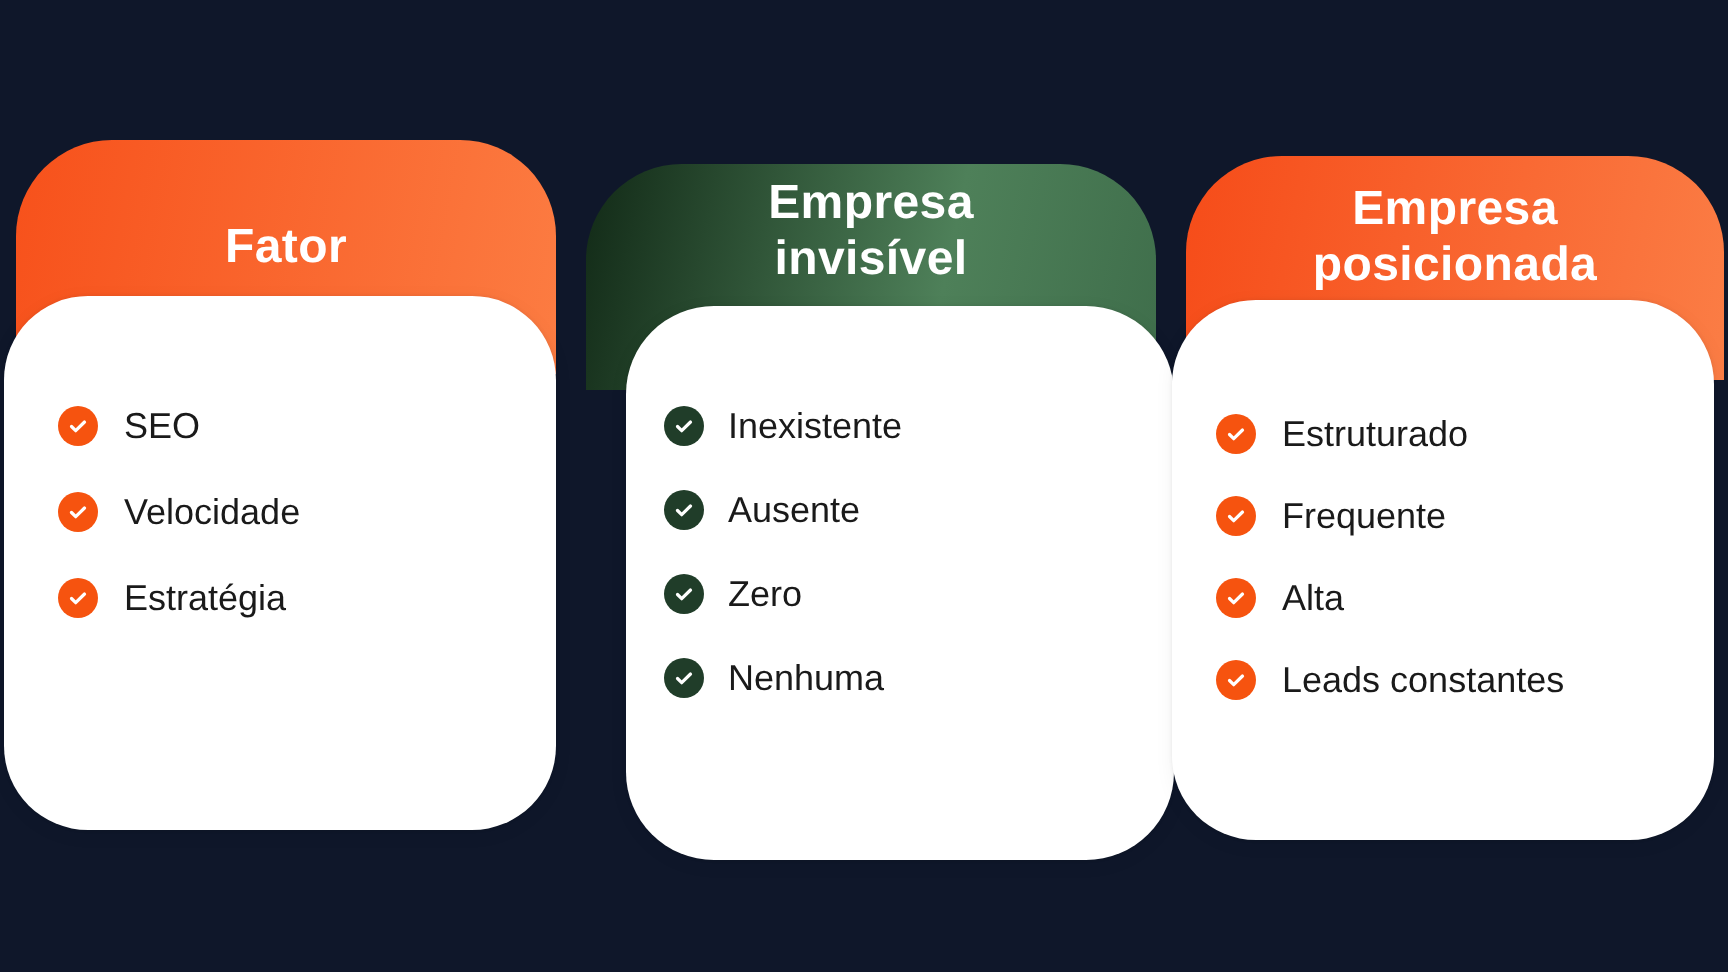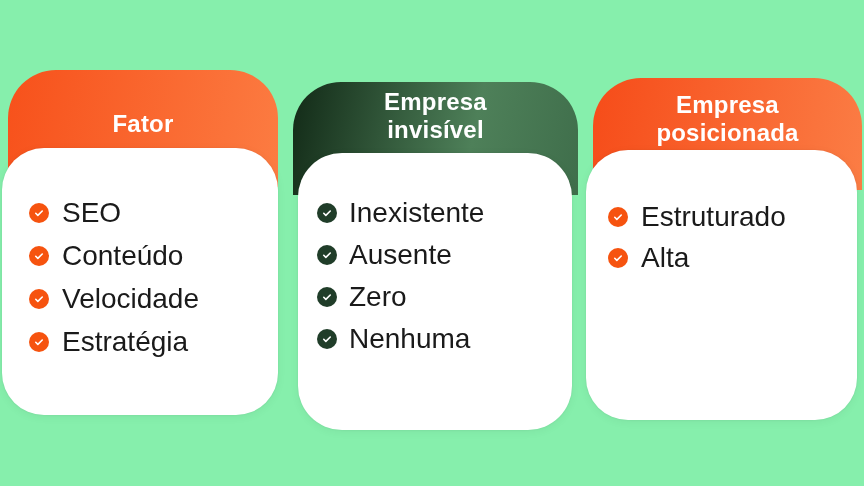--- a/index.html
+++ b/index.html
@@ -5,21 +5,21 @@
   html, body {
     margin: 0;
     padding: 0;
     background: #ffffff;
     font-family: "Liberation Sans", "DejaVu Sans", sans-serif;
   }
   .canvas {
     position: relative;
     width: 864px;
     height: 486px;
-    background: #86efac;
+    background: #0f172a;
     overflow: hidden;
   }
   .card { position: absolute; }
   .card-header {
     position: absolute;
     border-radius: 48px 48px 0 0;
     z-index: 1;
   }
   .card-title {
     margin: 0;
@@ -52,39 +52,39 @@
     width: 20px;
     height: 20px;
     border-radius: 50%;
     flex: 0 0 20px;
     display: flex;
     align-items: center;
     justify-content: center;
   }
   .row-label {
     color: #1a1a1a;
-    font-size: 28px;
+    font-size: 18px;
     line-height: 28px;
     white-space: nowrap;
   }
 
   
   .card-1 { left: 2px; top: 70px; width: 276px; height: 345px; }
   .card-1 .card-header { left: 6px; top: 0; width: 270px; height: 117px; }
   .card-1 .card-title { padding-top: 40px; }
   .card-1 .card-body { left: 0; top: 78px; width: 276px; height: 267px; }
   .card-1 .card-list { padding: 51px 0 0 27px; }
   .card-1 .row { margin-bottom: 15px; }
   .card-1 .chk { margin-right: 13px; }
 
   
   .card-2 { left: 293px; top: 82px; width: 285px; height: 348px; }
   .card-2 .card-header { left: 0; top: 0; width: 285px; height: 113px; }
   .card-2 .card-title { padding-top: 6px; }
-  .card-2 .card-body { left: 5px; top: 71px; width: 274px; height: 277px; border-radius: 44px; }
+  .card-2 .card-body { left: 20px; top: 71px; width: 274px; height: 277px; border-radius: 44px; }
   .card-2 .card-list { padding: 46px 0 0 19px; }
   .card-2 .row { margin-bottom: 14px; }
   .card-2 .chk { margin-right: 12px; }
 
   
   .card-3 { left: 586px; top: 78px; width: 276px; height: 342px; }
   .card-3 .card-header { left: 7px; top: 0; width: 269px; height: 112px; }
   .card-3 .card-title { padding-top: 13px; }
   .card-3 .card-body { left: 0; top: 72px; width: 271px; height: 270px; }
   .card-3 .card-list { padding: 53px 0 0 22px; }
@@ -109,28 +109,20 @@
               </svg>
             </span>
             <span class="row-label">SEO</span>
           </li>
           <li class="row">
             <span class="chk" style="background: rgb(246, 83, 15);">
               <svg viewBox="0 0 24 24" width="12" height="12" aria-hidden="true">
       <path d="M5.5 12.5l4.2 4.2L18.5 8" fill="none" stroke="#ffffff" stroke-width="3.2" stroke-linecap="round" stroke-linejoin="round"></path>
               </svg>
             </span>
-            <span class="row-label">Conteúdo</span>
-          </li>
-          <li class="row">
-            <span class="chk" style="background: rgb(246, 83, 15);">
-              <svg viewBox="0 0 24 24" width="12" height="12" aria-hidden="true">
-      <path d="M5.5 12.5l4.2 4.2L18.5 8" fill="none" stroke="#ffffff" stroke-width="3.2" stroke-linecap="round" stroke-linejoin="round"></path>
-              </svg>
-            </span>
             <span class="row-label">Velocidade</span>
           </li>
           <li class="row">
             <span class="chk" style="background: rgb(246, 83, 15);">
               <svg viewBox="0 0 24 24" width="12" height="12" aria-hidden="true">
       <path d="M5.5 12.5l4.2 4.2L18.5 8" fill="none" stroke="#ffffff" stroke-width="3.2" stroke-linecap="round" stroke-linejoin="round"></path>
               </svg>
             </span>
             <span class="row-label">Estratégia</span>
           </li>
@@ -195,19 +187,35 @@
               </svg>
             </span>
             <span class="row-label">Estruturado</span>
           </li>
           <li class="row">
             <span class="chk" style="background: rgb(246, 83, 15);">
               <svg viewBox="0 0 24 24" width="12" height="12" aria-hidden="true">
       <path d="M5.5 12.5l4.2 4.2L18.5 8" fill="none" stroke="#ffffff" stroke-width="3.2" stroke-linecap="round" stroke-linejoin="round"></path>
               </svg>
             </span>
+            <span class="row-label">Frequente</span>
+          </li>
+          <li class="row">
+            <span class="chk" style="background: rgb(246, 83, 15);">
+              <svg viewBox="0 0 24 24" width="12" height="12" aria-hidden="true">
+      <path d="M5.5 12.5l4.2 4.2L18.5 8" fill="none" stroke="#ffffff" stroke-width="3.2" stroke-linecap="round" stroke-linejoin="round"></path>
+              </svg>
+            </span>
             <span class="row-label">Alta</span>
           </li>
+          <li class="row">
+            <span class="chk" style="background: rgb(246, 83, 15);">
+              <svg viewBox="0 0 24 24" width="12" height="12" aria-hidden="true">
+      <path d="M5.5 12.5l4.2 4.2L18.5 8" fill="none" stroke="#ffffff" stroke-width="3.2" stroke-linecap="round" stroke-linejoin="round"></path>
+              </svg>
+            </span>
+            <span class="row-label">Leads constantes</span>
+          </li>
         </ul>
     </div>
   </section>
 
 </div>
 
 </body></html>

